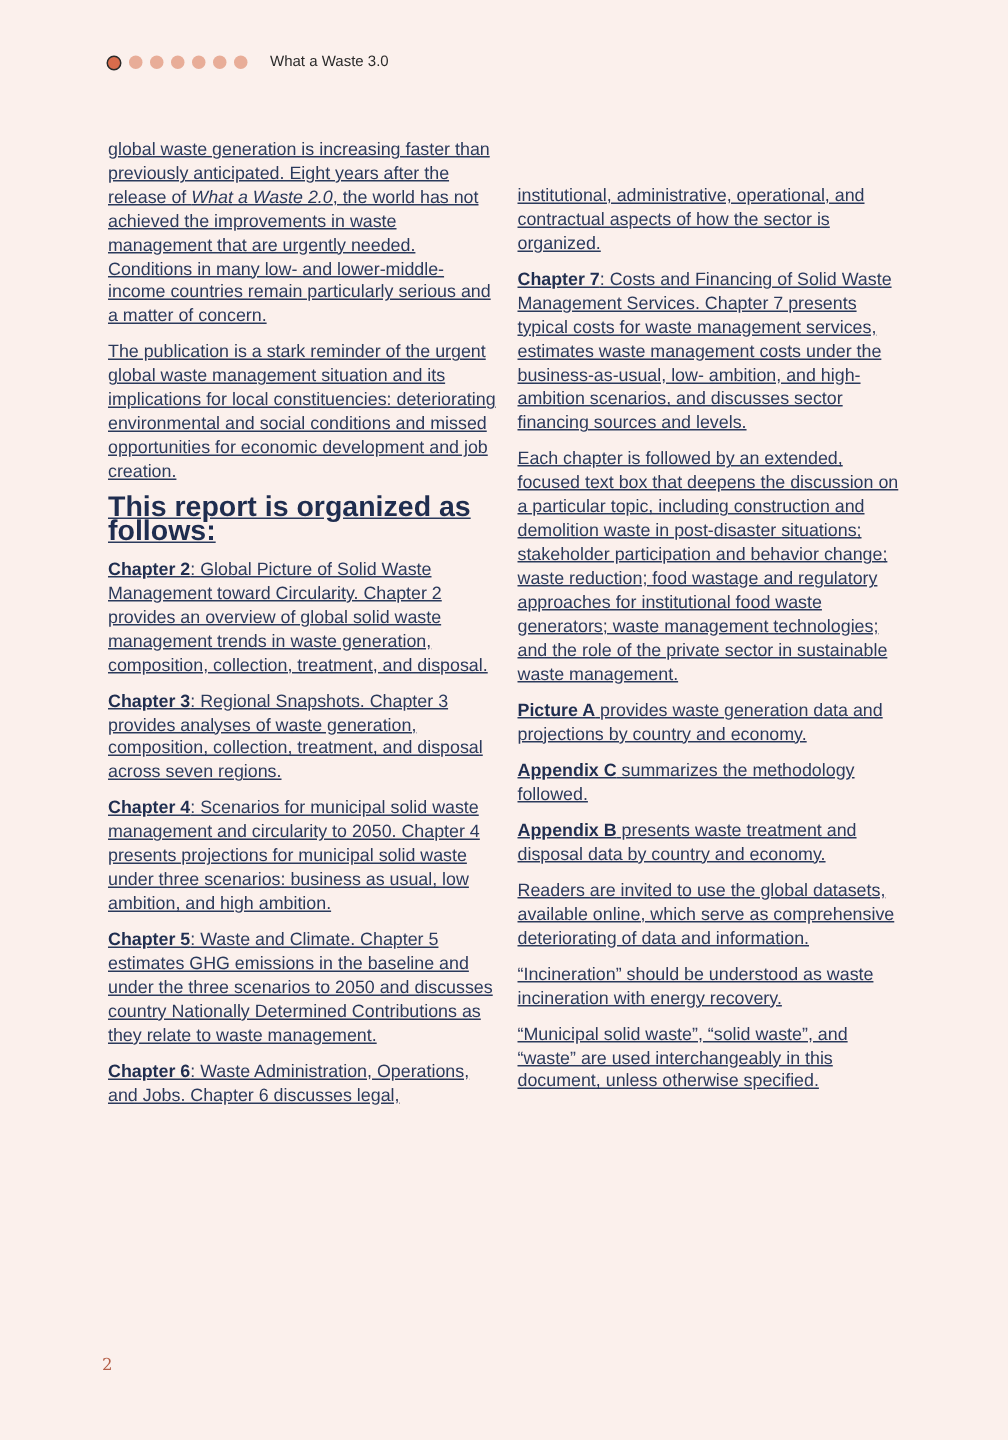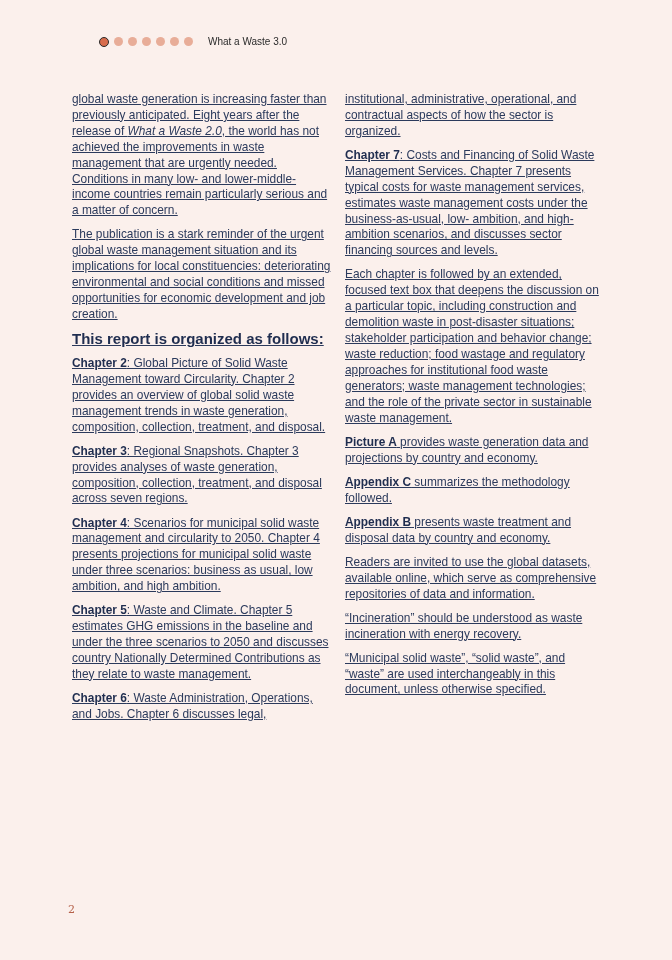--- a/index.html
+++ b/index.html
@@ -6,44 +6,44 @@
     body {
       width: 672px; height: 960px;
       background: #fbf0ec;
       font-family: "Liberation Sans", sans-serif;
       color: #2b3a5c;
       position: relative;
       overflow: hidden;
     }
     .header {
       position: absolute; left: 71px; top: 36px;
-      display: flex; align-items: center; margin-left: 28px;
+      display: flex; align-items: center;
     }
     .dot {
       width: 9px; height: 9px; border-radius: 50%;
       background: #e8ad98; margin-right: 5px;
     }
     .dot.active {
       background: #d86c4c; border: 1.5px solid #2a2a2a;
       width: 8px; height: 8px;
     }
     .header-title {
       font-size: 10px; color: #2a2a2a; margin-left: 10px;
       font-family: "Liberation Sans", sans-serif;
     }
     .col {
       position: absolute; top: 92px; width: 260px;
       font-size: 11.9px; line-height: 15.9px; text-decoration: underline;
     }
     .col.left { left: 72px; }
-    .col.right { left: 345px; width: 258px; }
+    .col.right { left: 345px; width: 258px; margin-top: 31px; }
     p { margin: 0 0 8.2px 0; }
     .b { font-weight: bold; color: #1f2d4f; }
     .subhead {
-      font-weight: bold; font-size: 15px; color: #1f2d4f;
+      font-weight: bold; font-size: 19px; color: #1f2d4f;
       margin: 8px 0 9px 0;
     }
     .note-head { margin-top: 30px; }
     em { font-style: italic; }
     .page-num {
       position: absolute; left: 68px; top: 903px;
       font-family: "DejaVu Serif", serif;
       font-size: 11px; color: #b45f48;
     }
   </style>
@@ -72,18 +72,18 @@
   <p><span class="b">Chapter 6</span><span>: Waste Administration, Operations, and Jobs. Chapter 6 discusses legal,</span></p>
 </div>
 
 <div class="col right">
   <p>institutional, administrative, operational, and contractual aspects of how the sector is organized.</p>
   <p><span class="b">Chapter 7</span><span>: Costs and Financing of Solid Waste Management Services. Chapter 7 presents typical costs for waste management services, estimates waste management costs under the business-as-usual, low- ambition, and high-ambition scenarios, and discusses sector financing sources and levels.</span></p>
   <p>Each chapter is followed by an extended, focused text box that deepens the discussion on a particular topic, including construction and demolition waste in post-disaster situations; stakeholder participation and behavior change; waste reduction; food wastage and regulatory approaches for institutional food waste generators; waste management technologies; and the role of the private sector in sustainable waste management.</p>
   <p><span class="b">Picture A</span><span> provides waste generation data and projections by country and economy.</span></p>
   <p><span class="b">Appendix C</span><span> summarizes the methodology followed.</span></p>
   <p><span class="b">Appendix B</span><span> presents waste treatment and disposal data by country and economy.</span></p>
-  <p>Readers are invited to use the global datasets, available online, which serve as comprehensive repositories of data and information.</p>
+  <p>Readers are invited to use the global datasets, available online, which serve as comprehensive deteriorating of data and information.</p>
   <p>“Incineration” should be understood as waste incineration with energy recovery.</p>
   <p>“Municipal solid waste”, “solid waste”, and “waste” are used interchangeably in this document, unless otherwise specified.</p>
 </div>
 
 <div class="page-num">2</div>
 
 </body></html>

